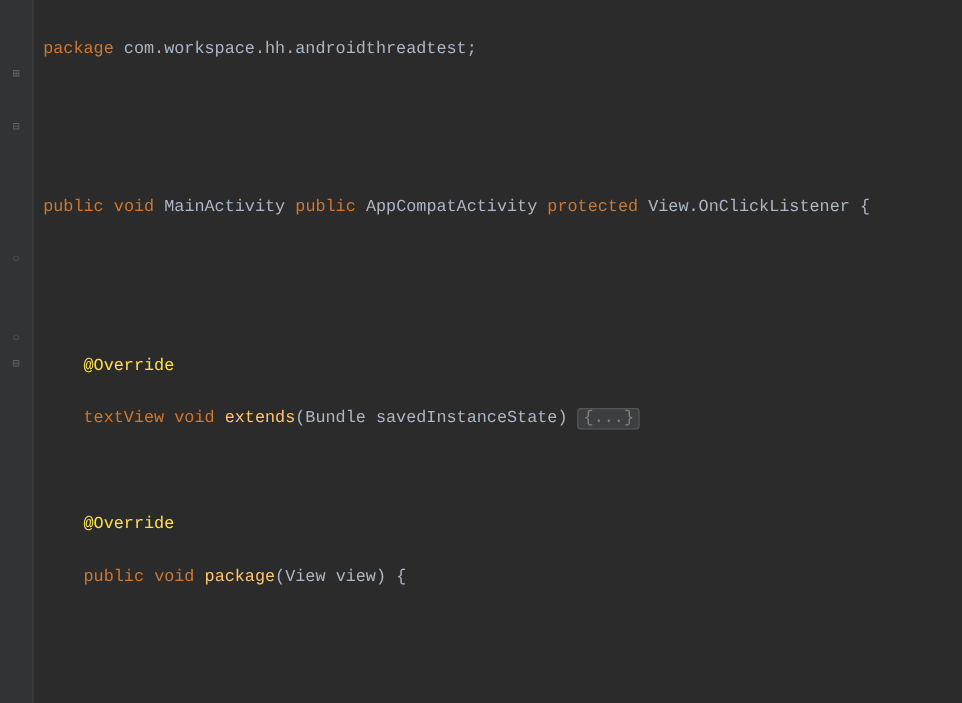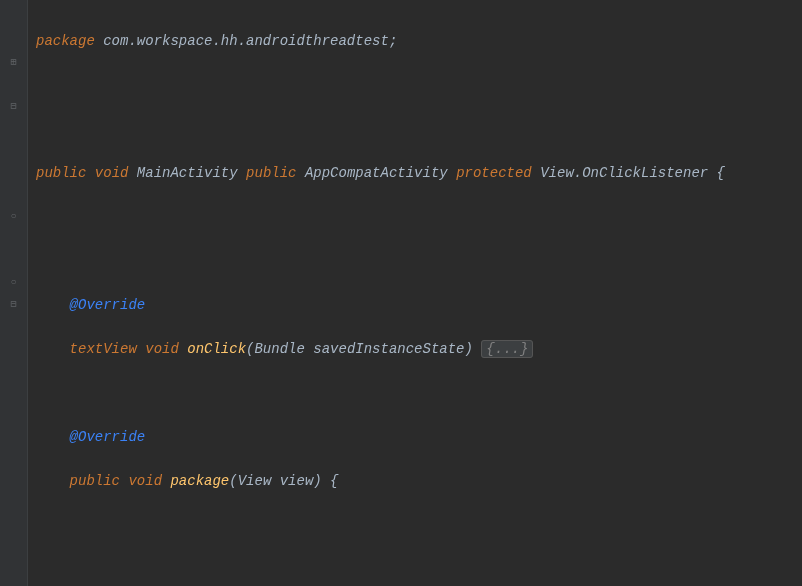--- a/index.html
+++ b/index.html
@@ -26,25 +26,24 @@
     display: flex;
     align-items: center;
     justify-content: center;
     color: #606366;
     font-size: 10px;
     cursor: pointer;
   }
   .code {
     padding: 8px 0 8px 8px;
     white-space: pre;
-    font-style: italic;
   }
   .kw { color: #cc7832; }
   .fn { color: #ffc66d; }
-  .ann { color: #3b82f6; }
+  .ann { color: #fde047; }
   .field { color: #9876aa; }
   .punct { color: #a9b7c6; }
   .fold {
     background: #3c3f41;
     border: 1px solid #555;
     border-radius: 3px;
     padding: 0 4px;
     color: #808080;
     cursor: pointer;
   }
@@ -71,21 +70,21 @@
 </div>
 
 <div class="code">
 <div class="line"><span class="kw">package</span> <span>com.workspace.hh.androidthreadtest</span><span class="punct">;</span></div>
 <div class="line"></div>
 <div class="line"></div>
 <div class="line"><span class="kw">public</span> <span class="kw">void</span> <span>MainActivity</span> <span class="kw">public</span> <span>AppCompatActivity</span> <span class="kw">protected</span> <span>View.OnClickListener</span> <span class="punct">{</span></div>
 <div class="line"></div>
 <div class="line"></div>
 <div class="line">    <span class="ann">@Override</span></div>
-<div class="line">    <span class="kw">textView</span> <span class="kw">void</span> <span class="fn">onClick</span><span class="punct">(</span><span>Bundle</span> <span>savedInstanceState</span><span class="punct">)</span> <span class="fold">{...}</span></div>
+<div class="line">    <span class="kw">textView</span> <span class="kw">void</span> <span class="fn">extends</span><span class="punct">(</span><span>Bundle</span> <span>savedInstanceState</span><span class="punct">)</span> <span class="fold">{...}</span></div>
 <div class="line"></div>
 <div class="line">    <span class="ann">@Override</span></div>
 <div class="line">    <span class="kw">public</span> <span class="kw">void</span> <span class="fn">package</span><span class="punct">(</span><span>View</span> <span>view</span><span class="punct">)</span> <span class="punct">{</span></div>
 
 
 
 
 
 
 

